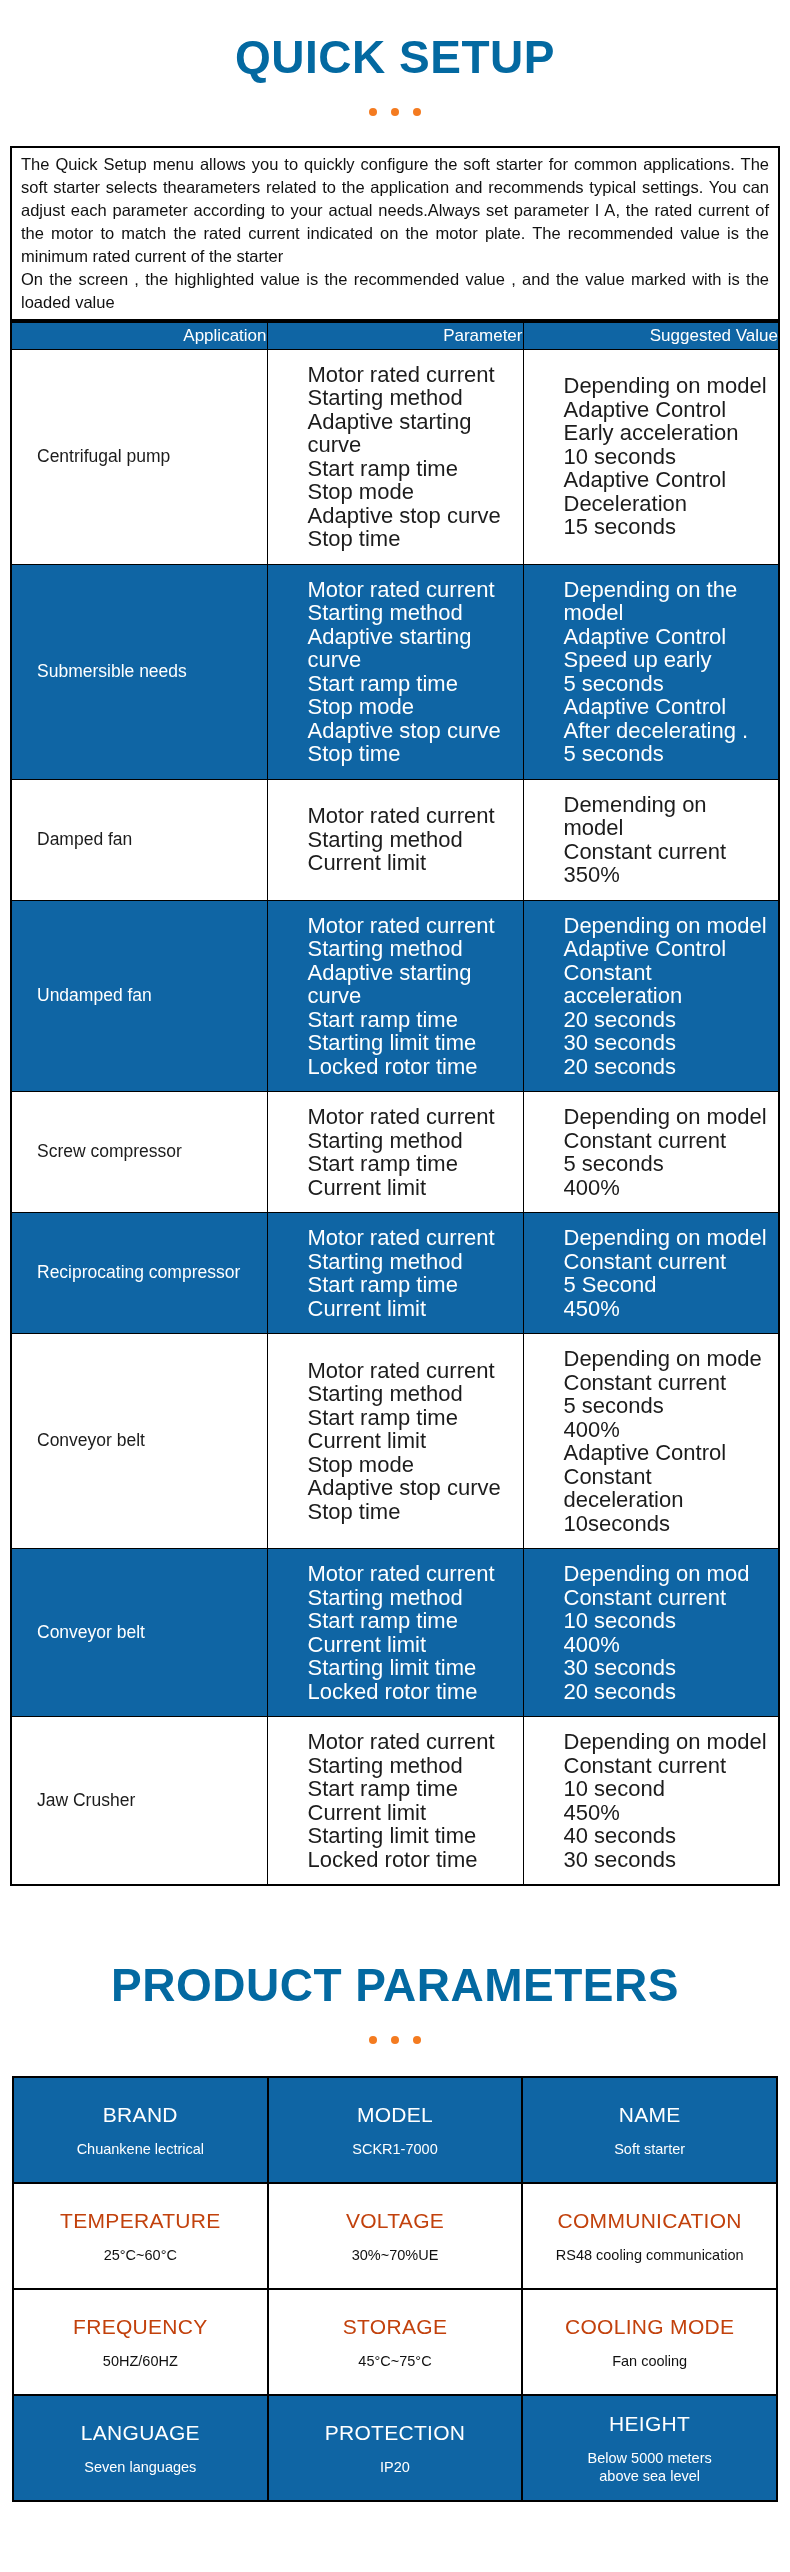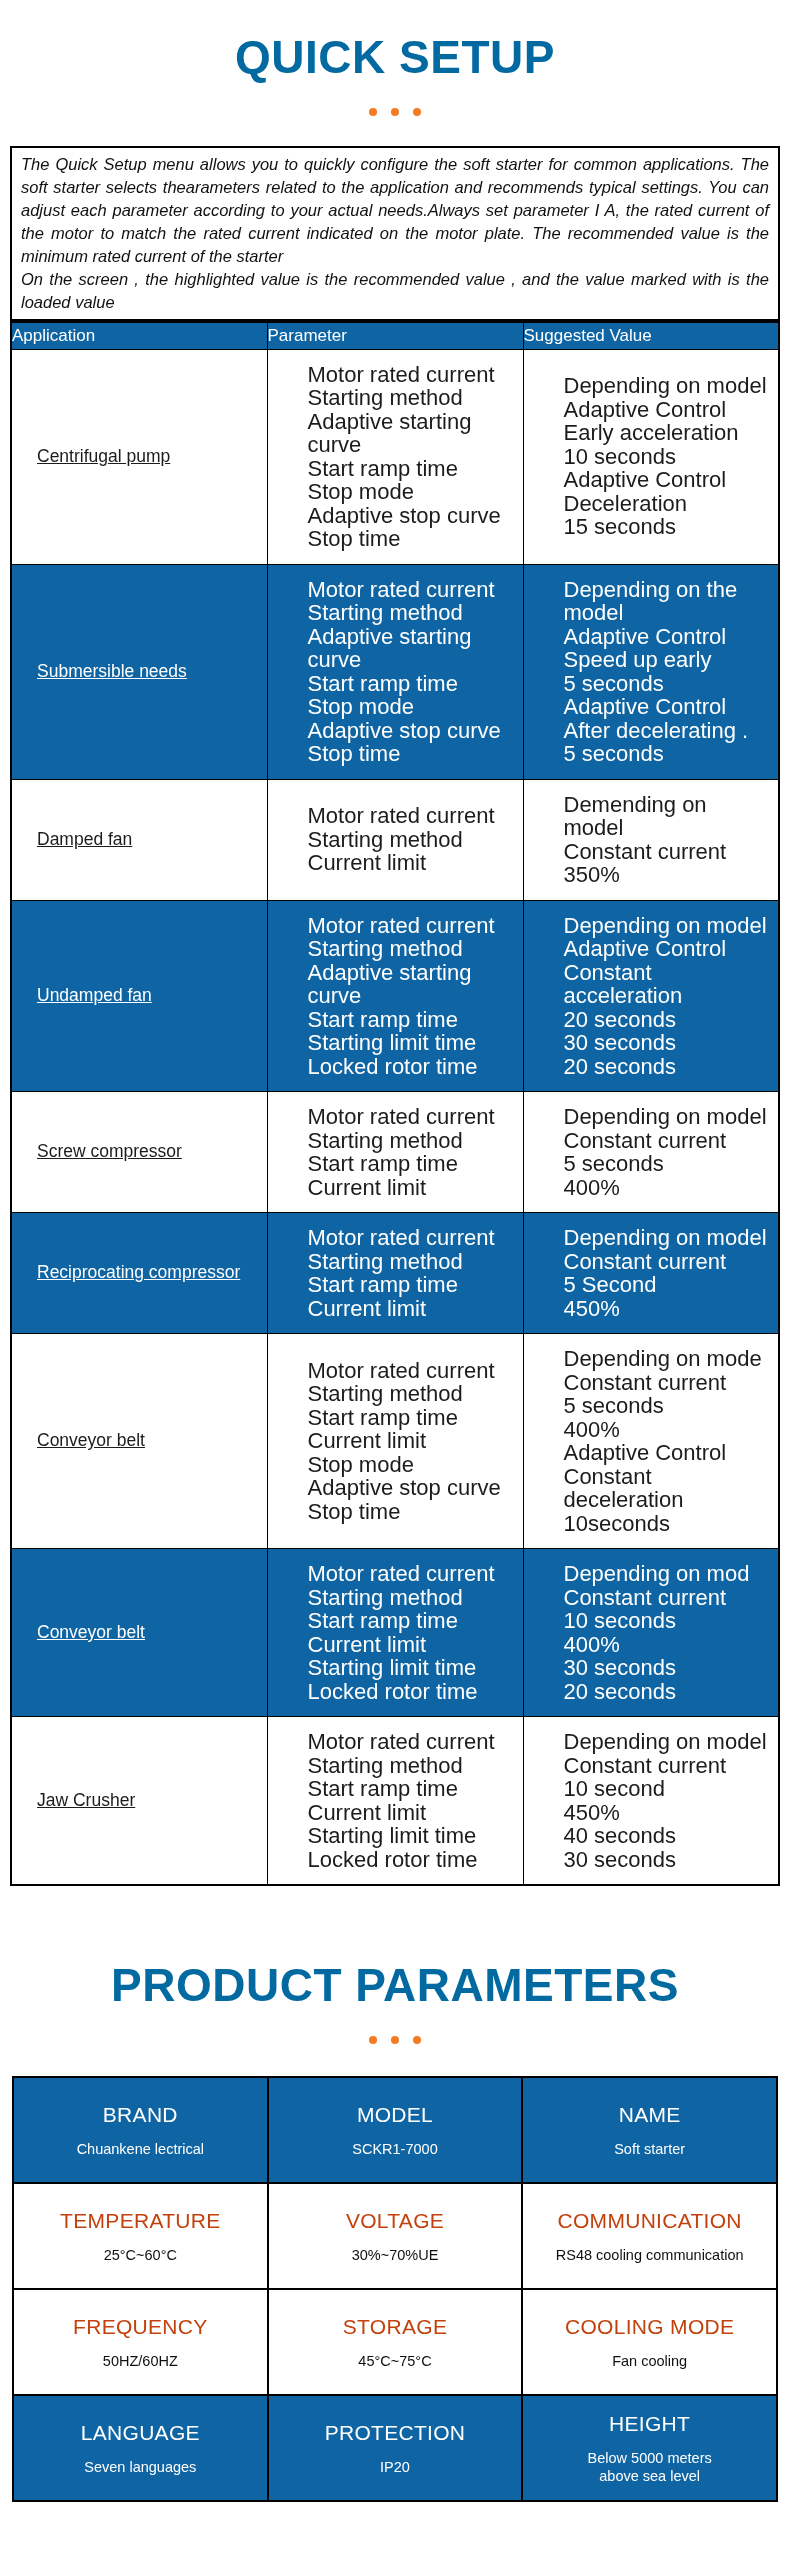--- a/index.html
+++ b/index.html
@@ -24,49 +24,48 @@
   .dot { width: 8px; height: 8px; border-radius: 50%; }
 
   
   .intro-box {
     margin: 30px 10px 0 10px;
     border: 2px solid #000;
     padding: 5px 9px;
     font-size: 16.5px;
     line-height: 23px;
     color: #111;
-    font-style: italic;
   }
   .intro-box p { text-align: justify; }
 
   
   table.qs {
     width: 770px;
     margin: 0 10px;
     border-collapse: collapse;
     table-layout: fixed;
     border: 2px solid #000;
   }
   table.qs th, table.qs td { border: 1px solid #000; }
   table.qs th {
     background: #0f65a4;
     color: #fff;
     font-weight: 400;
     font-size: 17px;
     height: 27px;
-    text-align: left;
+    text-align: right;
   }
   table.qs td {
     vertical-align: middle;
     font-size: 22px;
     line-height: 23.5px;
     padding: 13px 6px 13px 40px;
     white-space: pre-line;
   }
-  table.qs td.app-cell { padding-left: 25px; font-size: 17.5px; text-decoration: underline; }
+  table.qs td.app-cell { padding-left: 25px; font-size: 17.5px; }
   tr.hl td { background: #0f65a4; color: #fff; }
 
   
   table.pp {
     width: 766px;
     margin: 32px 24px 0 12px;
     border-collapse: collapse;
     table-layout: fixed;
     border: 2px solid #0ea5e9;
   }

